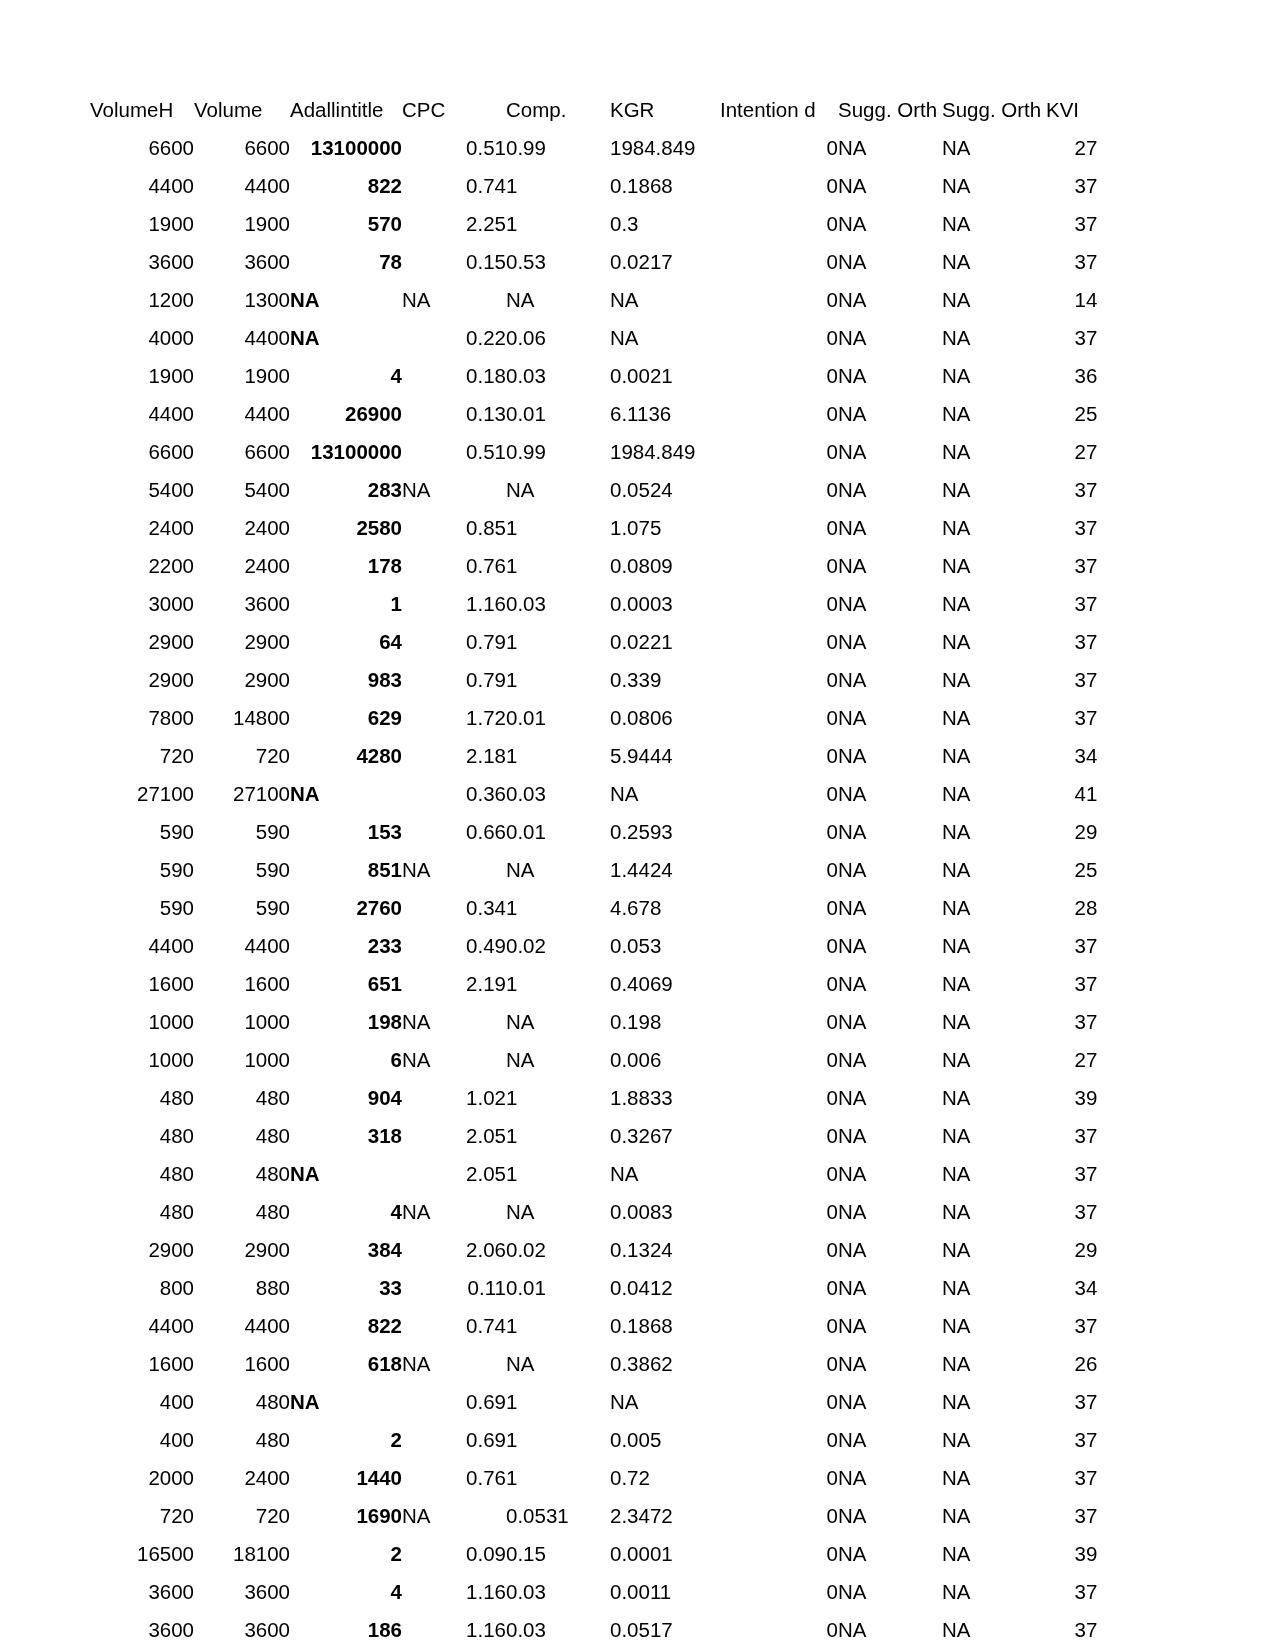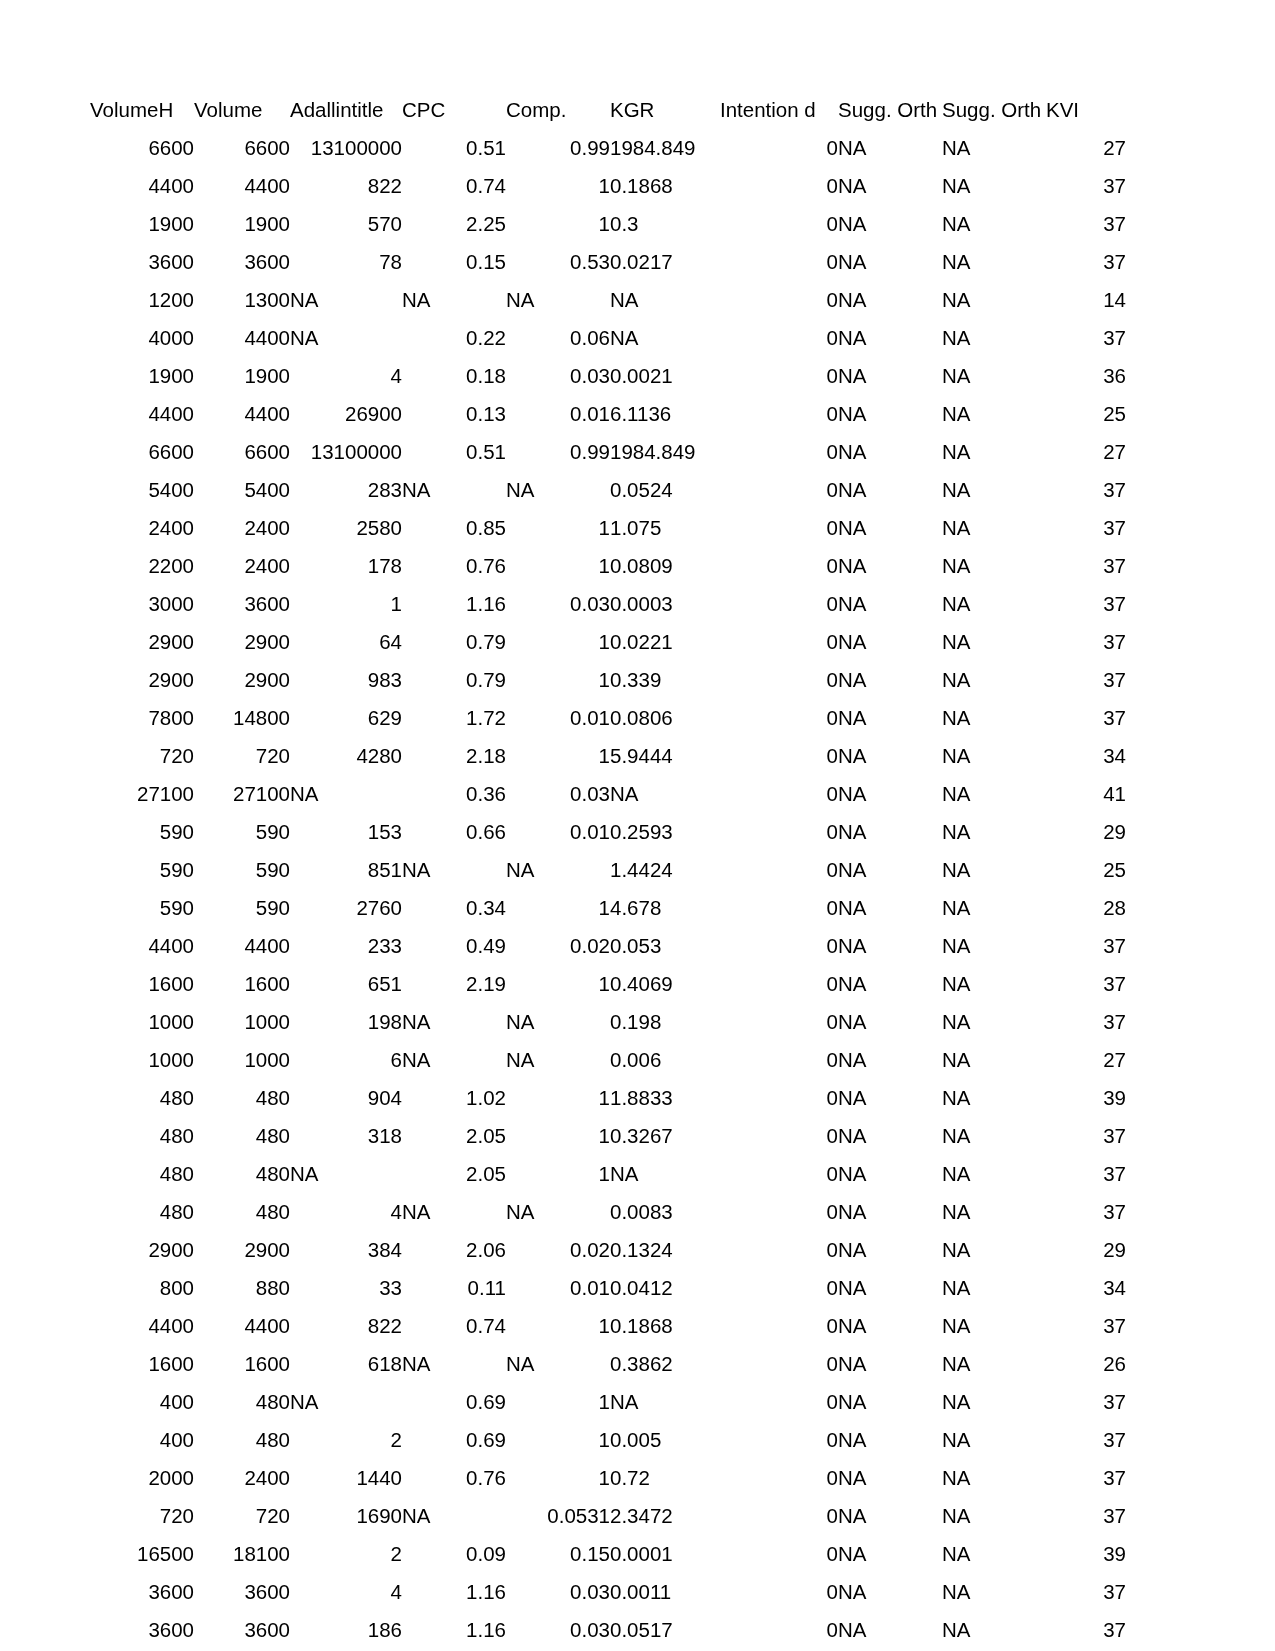--- a/index.html
+++ b/index.html
@@ -40,28 +40,28 @@
   table.data-table tbody td {
     padding: 8px 0 8px 0;
     white-space: nowrap;
     overflow: hidden;
     vertical-align: bottom;
     height: 22px;
   }
   
   .c-volumeh   { width: 104px; text-align: right; }
   .c-volume    { width: 96px;  text-align: right; }
-  .c-allintitle{ width: 112px; text-align: right; }
+  .c-allintitle{ width: 112px; text-align: right; font-weight: bold; }
   .c-cpc       { width: 104px; text-align: right; margin-top: 42px; }
-  .c-comp      { width: 104px; text-align: right; }
+  .c-comp      { width: 104px; }
   .c-kgr       { width: 110px; }
   .c-intention { width: 118px; text-align: right; }
   .c-sugg1     { width: 104px; text-align: left;  }
   .c-sugg2     { width: 104px; text-align: left;  }
-  .c-kvi       { width: 80px;  text-align: right; }
+  .c-kvi       { width: 80px;  text-align: center; }
 
   
   th.c-volumeh   { text-align: left;  padding-left: 2px; }
   th.c-volume    { text-align: left;  padding-left: 18px; }
   th.c-allintitle{ text-align: left;  padding-left: 0px; }
   th.c-cpc       { text-align: left;  padding-left: 22px; }
   th.c-comp      { text-align: left;  padding-left: 38px; }
   th.c-kgr       { text-align: left;  padding-left: 38px; }
   th.c-intention { text-align: left;  padding-left: 34px; margin-top: 36px; }
   th.c-sugg1     { text-align: left;  padding-left: 0px; }

